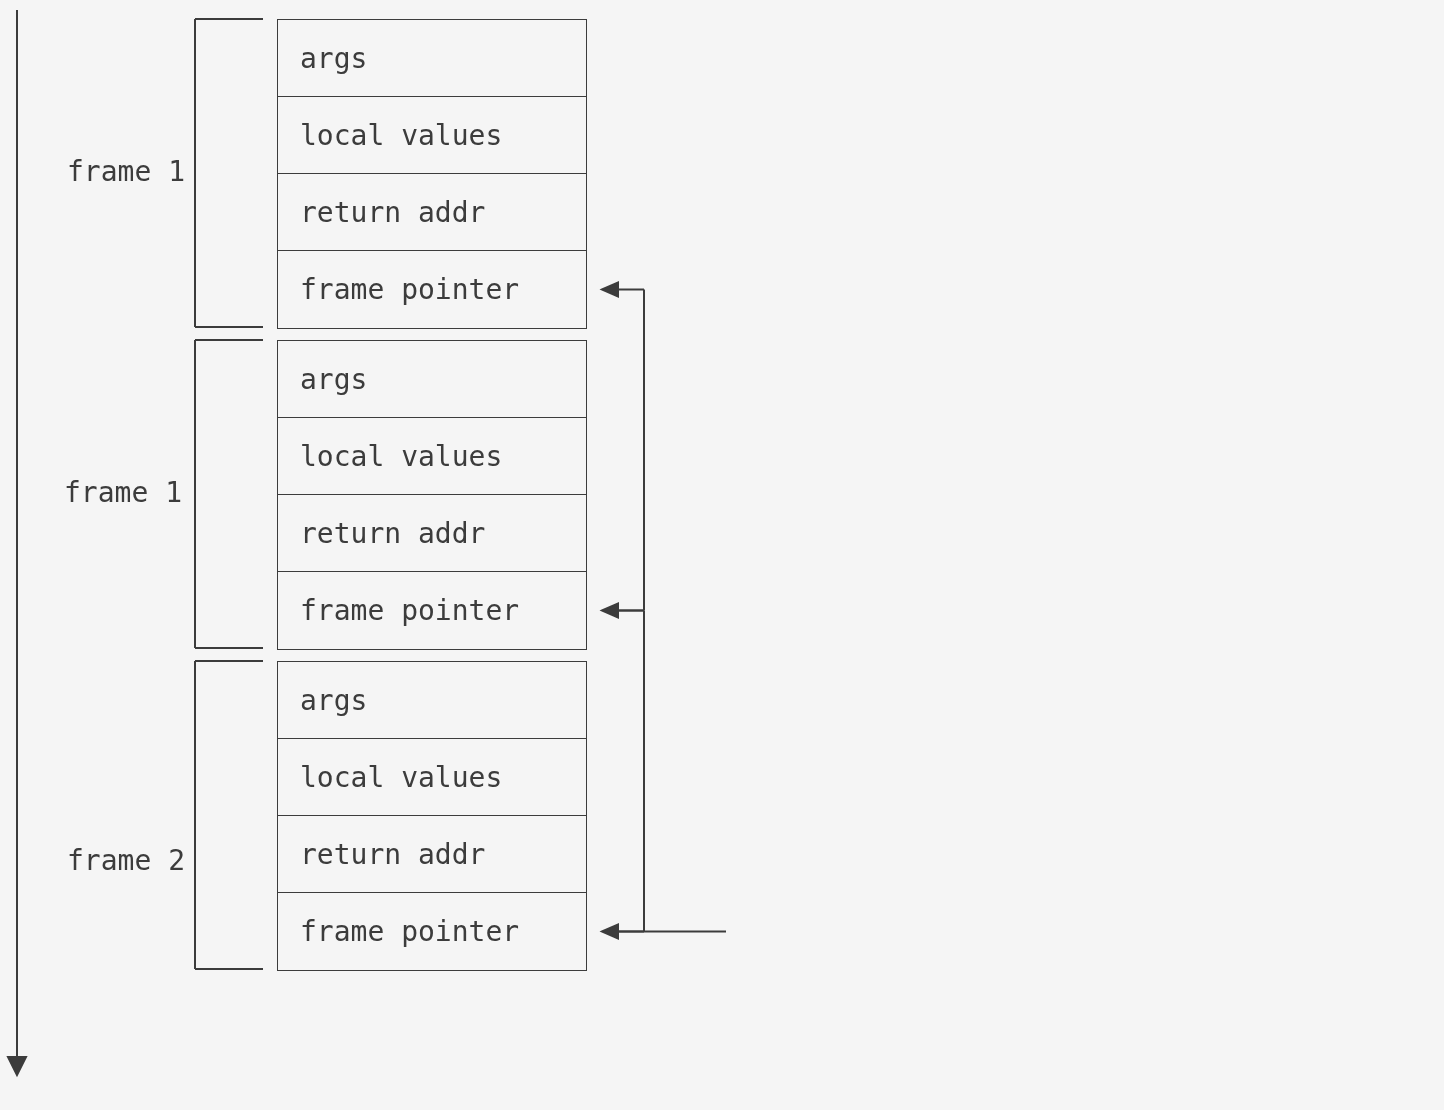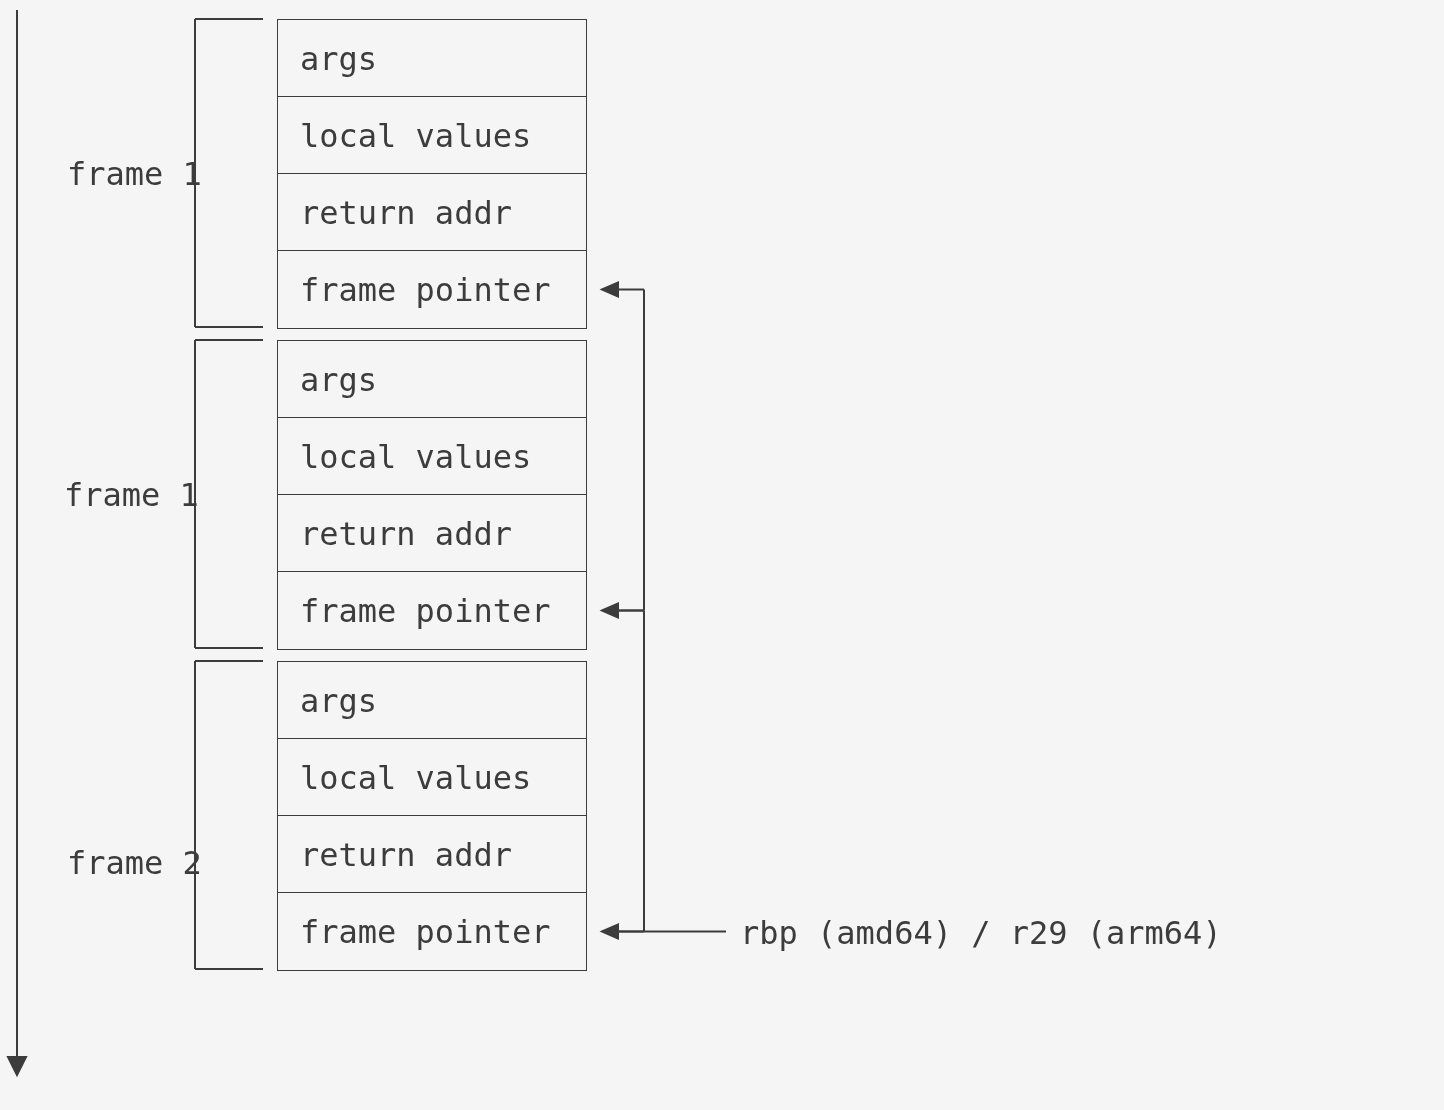--- a/index.html
+++ b/index.html
@@ -7,21 +7,21 @@
     padding: 0;
     background: #f5f5f5;
     font-family: ui-monospace, SFMono-Regular, Menlo, Monaco, Consolas, monospace;
   }
   .canvas {
     position: relative;
     width: 1444px;
     height: 1110px;
     background: #f5f5f5;
     color: #3c3c3c;
-    font-size: 32px;
+    font-size: 28px;
   }
   svg { position: absolute; top: 0; left: 0; }
   .cell {
     position: absolute;
     box-sizing: border-box;
     border: 1px solid #3c3c3c;
     padding: 18px 22px;
     background: #f5f5f5;
     display: flex;
     align-items: center;
@@ -65,14 +65,13 @@
     <div class="cell" style="left: 277px; top: 340px; width: 310px; height: 79px;">args</div>
     <div class="cell" style="left: 277px; top: 417px; width: 310px; height: 79px;">local values</div>
     <div class="cell" style="left: 277px; top: 494px; width: 310px; height: 79px;">return addr</div>
     <div class="cell" style="left: 277px; top: 571px; width: 310px; height: 79px;">frame pointer</div>
     <div class="label" style="left: 64px; top: 476px;">frame 1</div>
     <div class="cell" style="left: 277px; top: 661px; width: 310px; height: 79px;">args</div>
     <div class="cell" style="left: 277px; top: 738px; width: 310px; height: 79px;">local values</div>
     <div class="cell" style="left: 277px; top: 815px; width: 310px; height: 79px;">return addr</div>
     <div class="cell" style="left: 277px; top: 892px; width: 310px; height: 79px;">frame pointer</div>
     <div class="label" style="left: 67px; top: 797px; margin-top: 47px;">frame 2</div>
-    <div class="label" style="left: 740px; top: 913.5px;">rbp (amd64) / r29 (arm64)</div>
   </div>
 
 </body></html>

